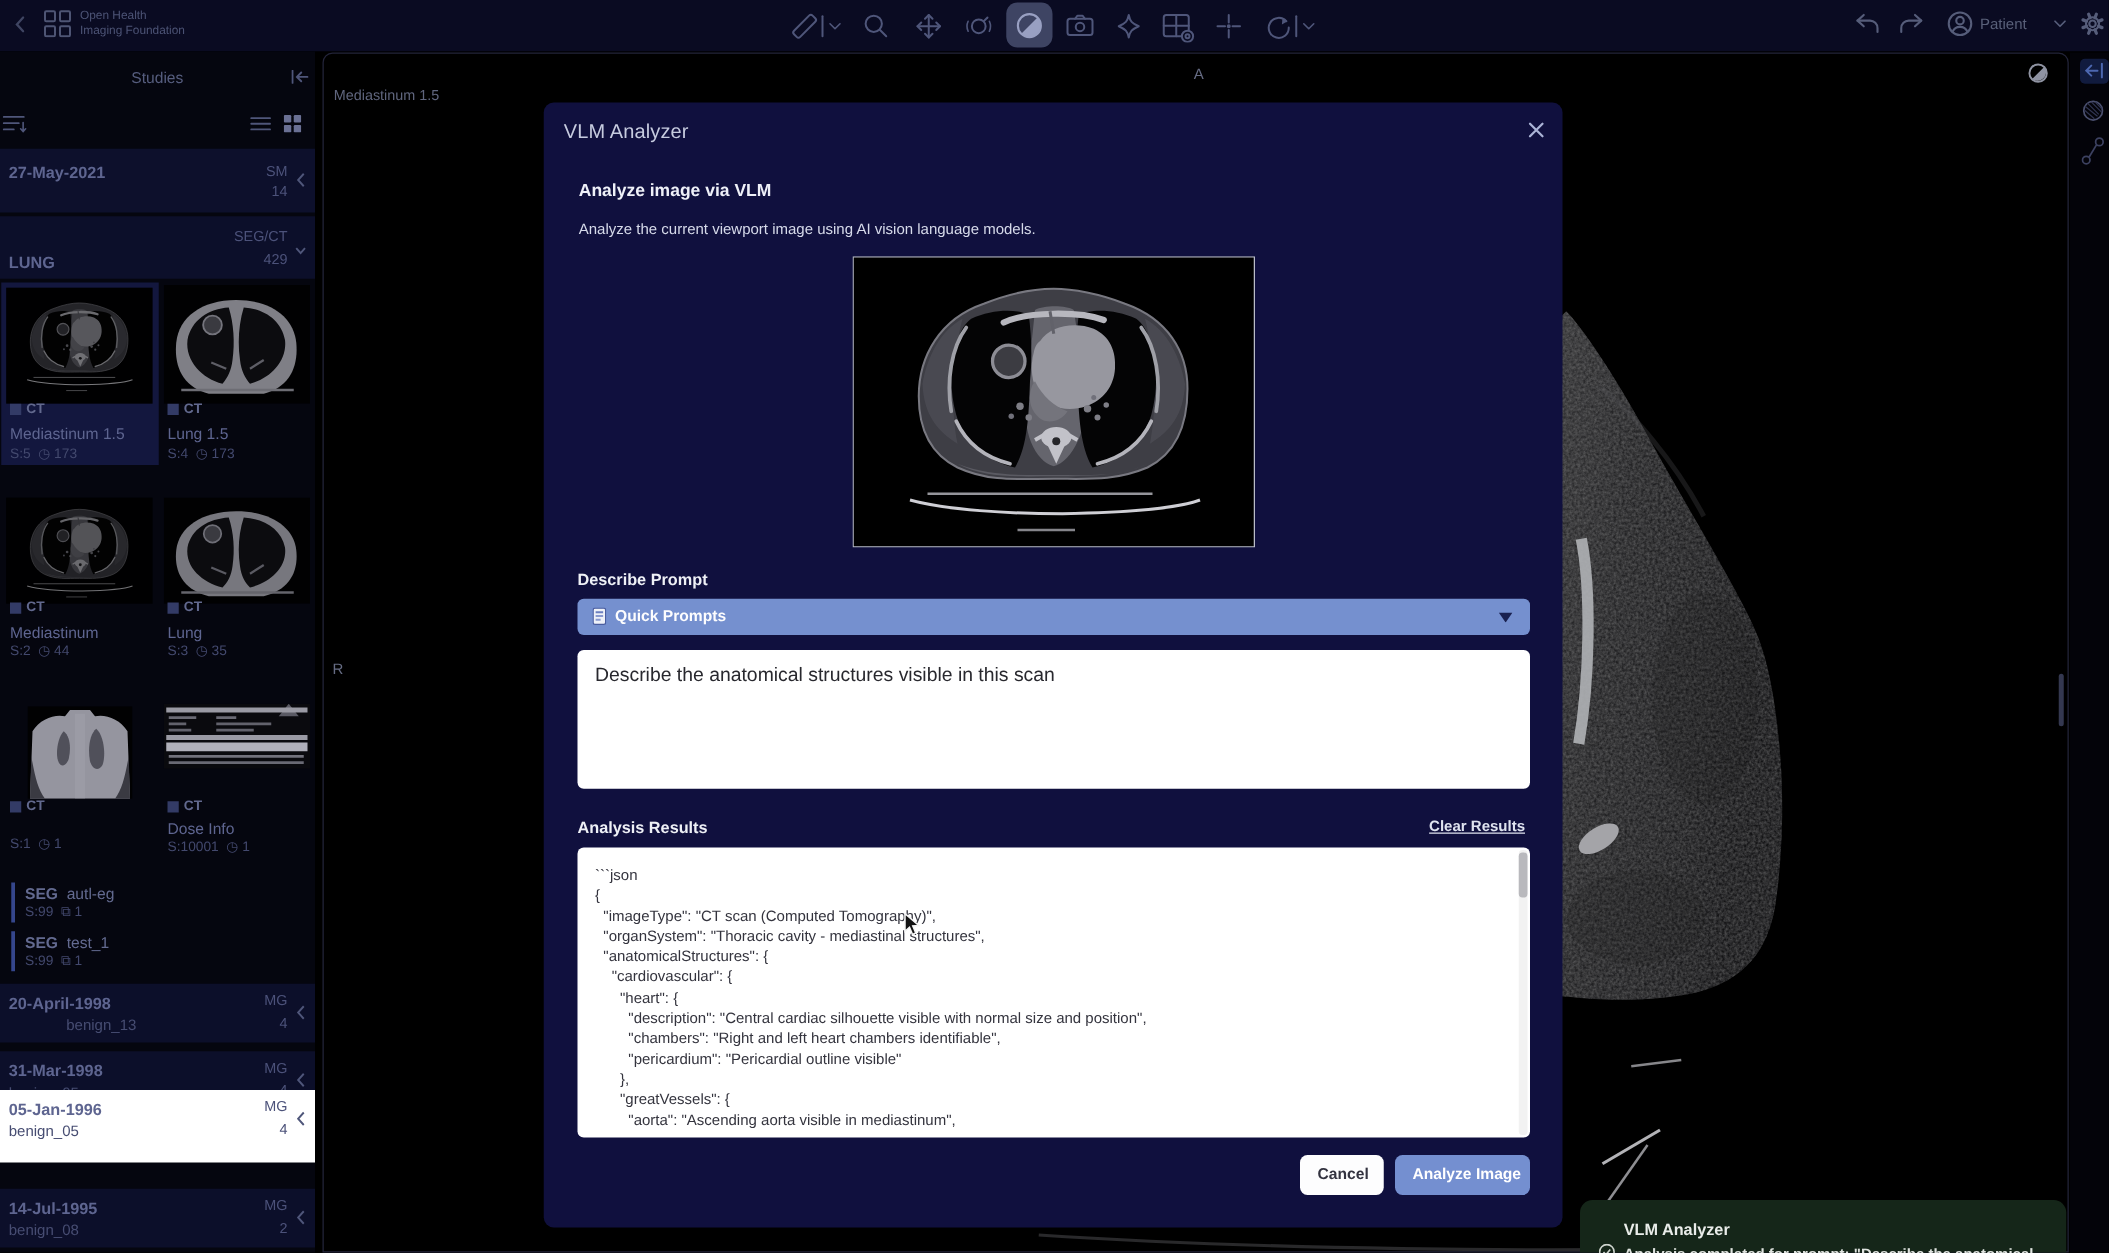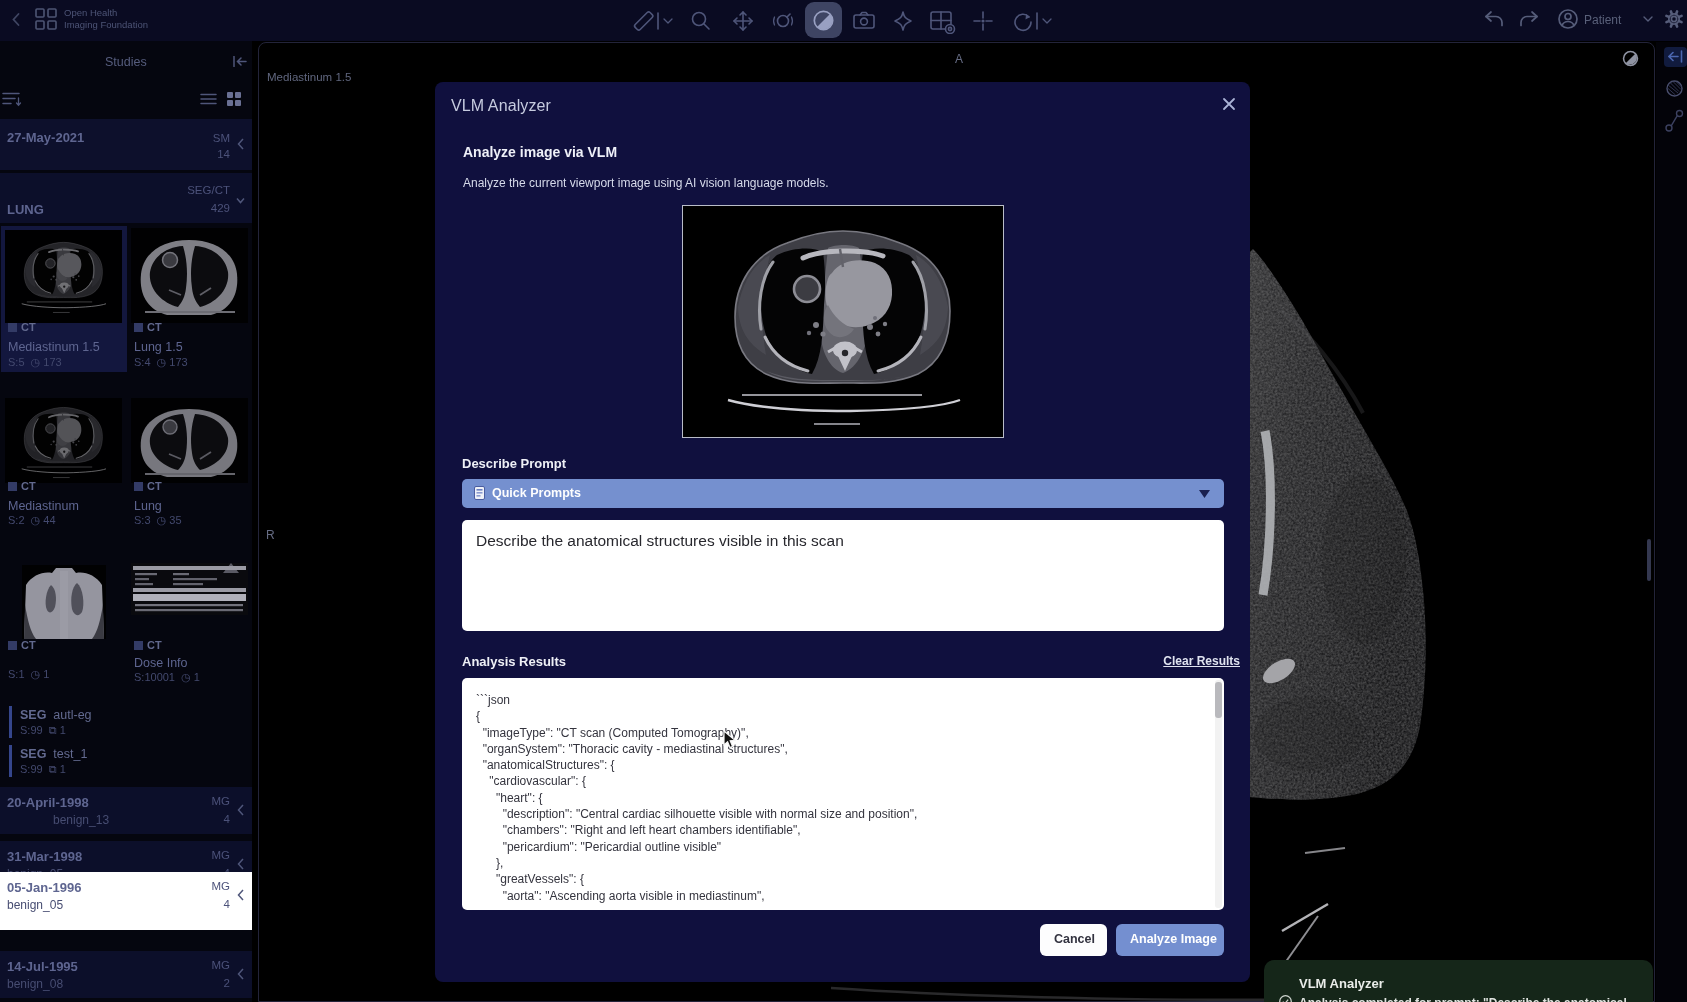--- a/index.html
+++ b/index.html
@@ -417,21 +417,21 @@
       <rect x="2.5" y="3" width="6" height="1.6" fill="#6b7fc0"></rect>
       <rect x="2.5" y="6" width="6" height="1.6" fill="#8a9ad0"></rect>
       <rect x="2.5" y="9" width="4" height="1.6" fill="#8a9ad0"></rect>
     </svg>
     <div class="abs" style="left:30px;top:7px;font-size:12.5px;font-weight:bold;color:#fdfdfe;">Quick Prompts</div>
     <svg class="abs" style="right:14px;top:11px" width="11" height="8" viewBox="0 0 11 8">
         <path d="M0 0 h11 L5.5 8 Z" fill="#1a2150"></path>
       </svg>
   </div>
   <div class="abs" style="left:27px;top:572px;font-size:13px;font-weight:bold;color:#eef0f6;">Analysis Results</div>
-  <div class="abs" style="right:10px;top:572px;font-size:12px;font-weight:bold;color:#dfe3ef;text-decoration:underline;text-align:center;">Clear Results</div>
+  <div class="abs" style="right:30px;top:572px;font-size:12px;font-weight:bold;color:#dfe3ef;text-decoration:underline;text-align:center;">Clear Results</div>
   <div class="abs" style="left:27px;top:596px;width:762px;height:232px;background:#fff;border-radius:5px;overflow:hidden;">
     <pre style="position:absolute;left:14px;top:14px;font-family:'Liberation Sans',sans-serif;font-size:12px;line-height:16.3px;color:#34343e;">```json
 {
   "imageType": "CT scan (Computed Tomography)",
   "organSystem": "Thoracic cavity - mediastinal structures",
   "anatomicalStructures": {
     "cardiovascular": {
       "heart": {
         "description": "Central cardiac silhouette visible with normal size and position",
         "chambers": "Right and left heart chambers identifiable",

